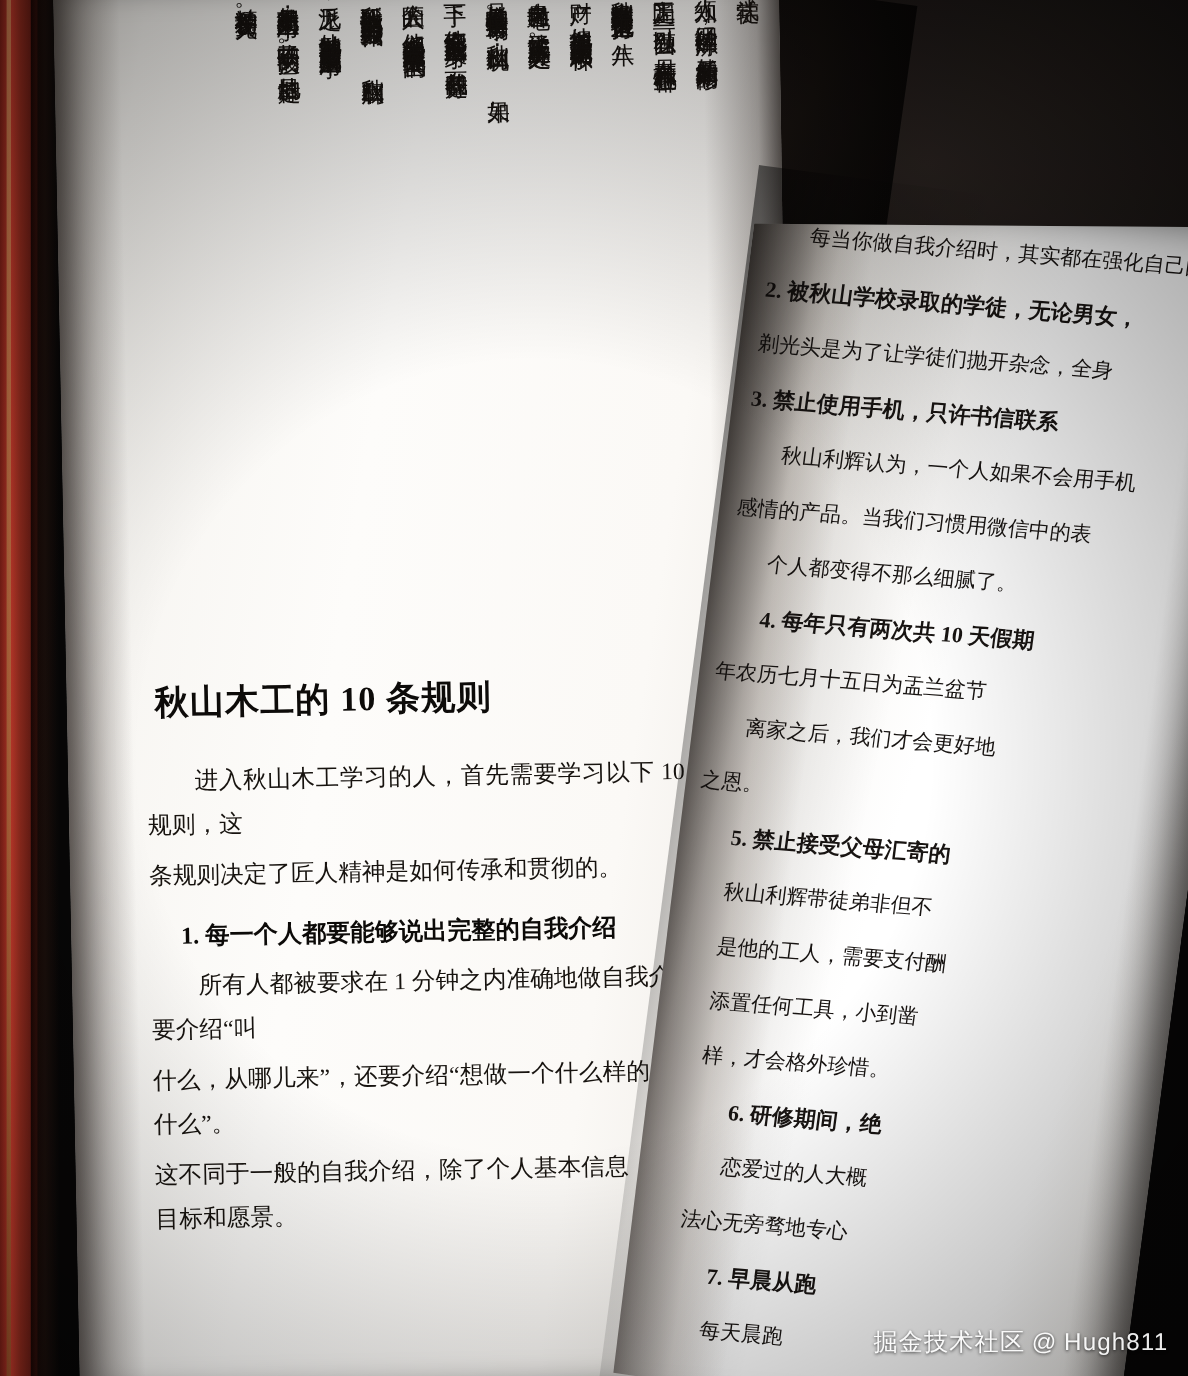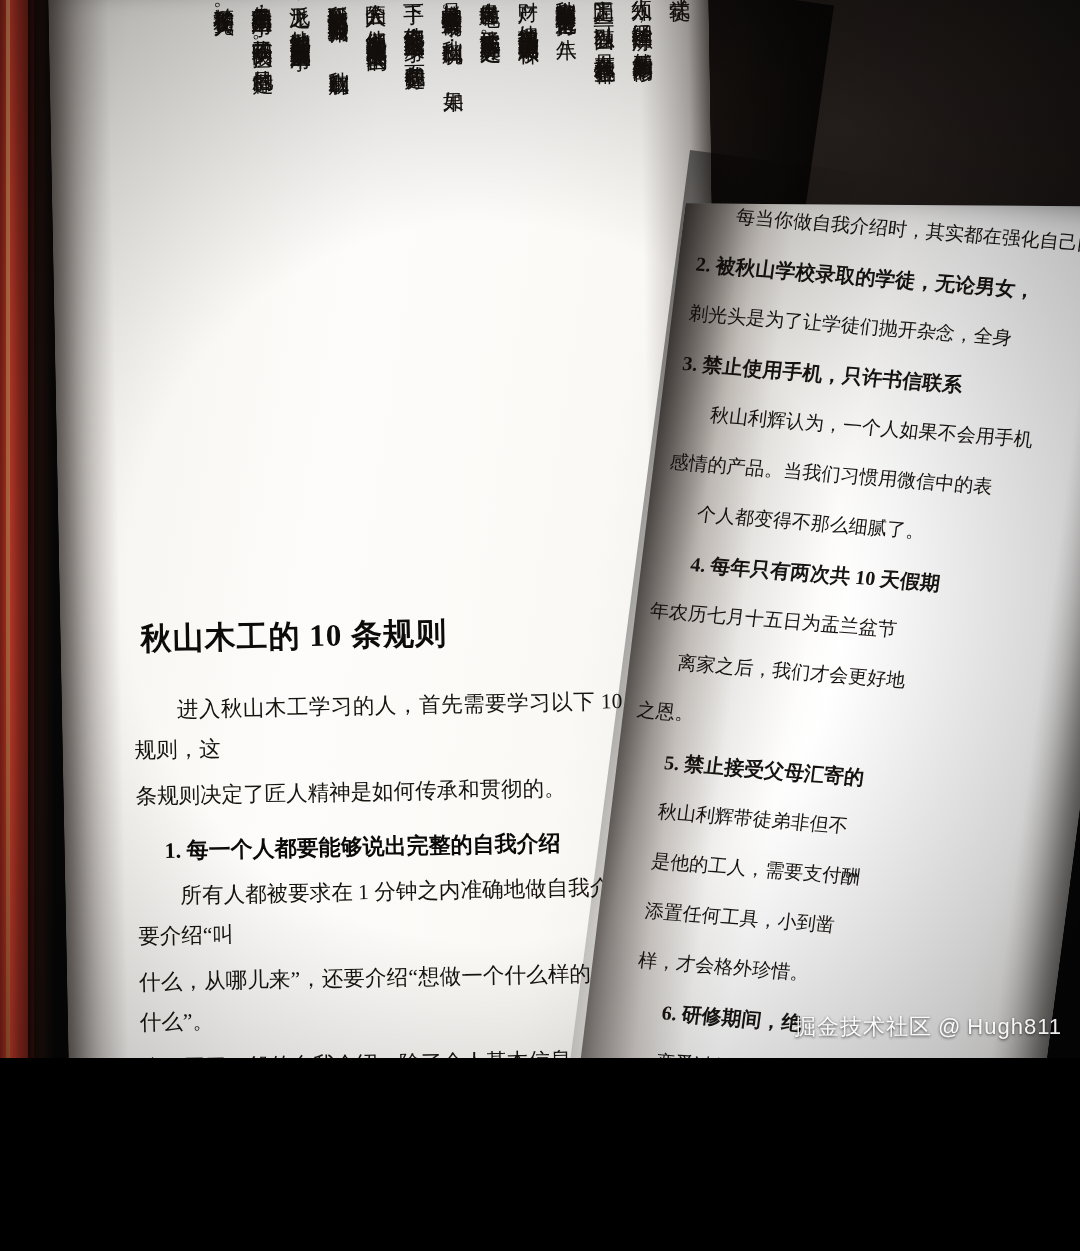--- a/index.html
+++ b/index.html
@@ -3,21 +3,21 @@
 <meta charset="utf-8">
 <style>
   html, body {
     margin: 0;
     padding: 0;
     background: #000;
   }
   #stage {
     position: relative;
     width: 1080px;
-    height: 1058px;
+    height: 1251px;
     overflow: hidden;
     background: #0f172a;
     font-family: "Liberation Serif", serif;
   }
 
   
   .bg-dark {
     position: absolute;
     inset: 0;
     background:

